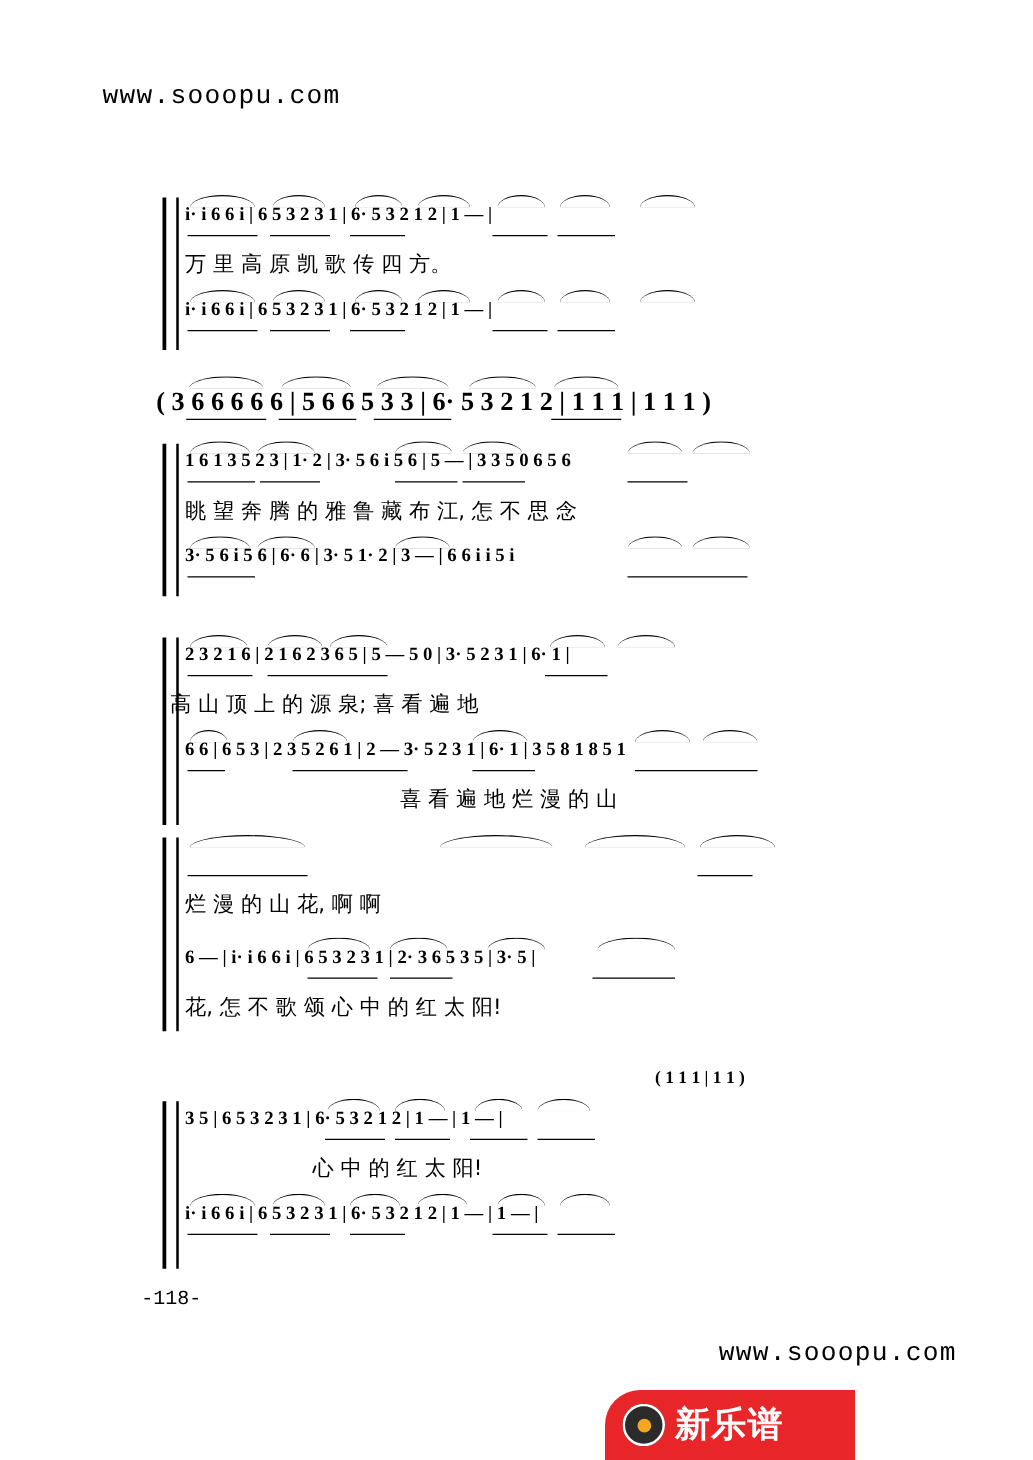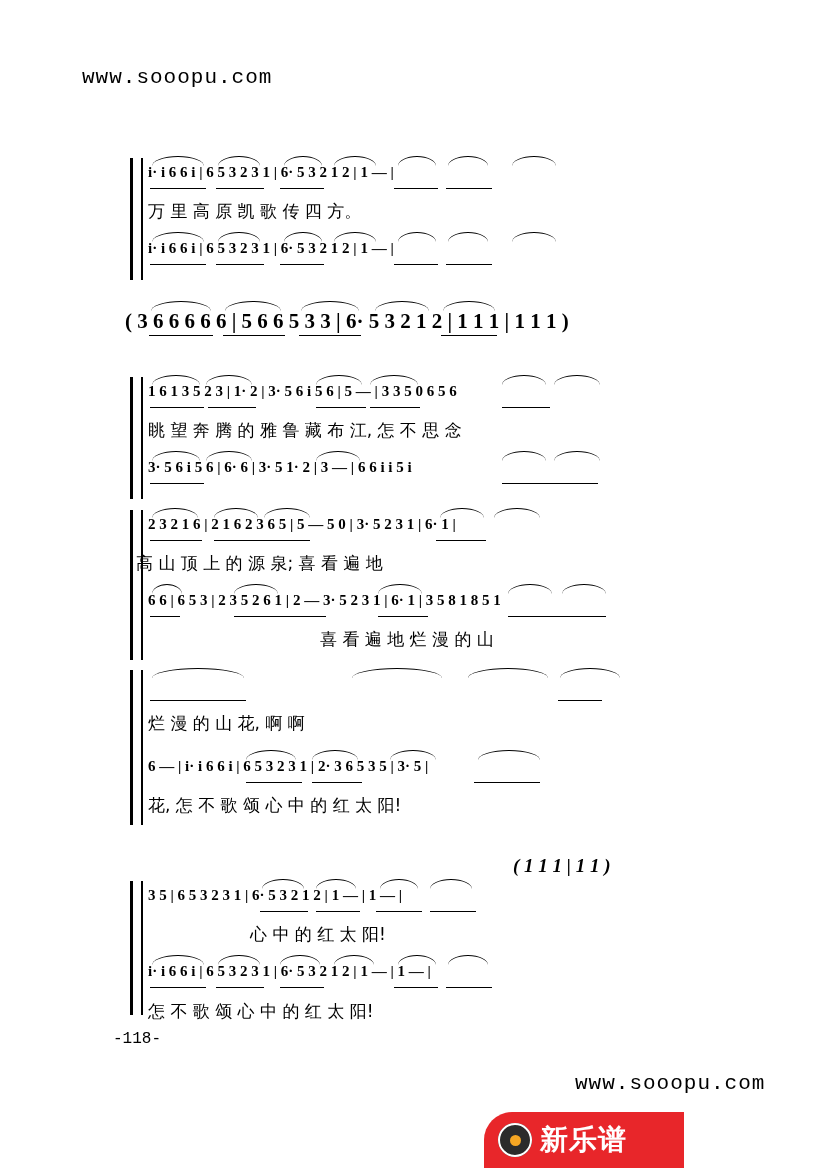--- a/index.html
+++ b/index.html
@@ -187,21 +187,21 @@
     <div class="arc" style="left:100px; top:-4px; width:56px;"></div>
     <div class="arc" style="left:176px; top:-4px; width:58px;"></div>
     <div class="arc" style="left:250px; top:-4px; width:54px;"></div>
     <div class="arc" style="left:318px; top:-4px; width:52px;"></div>
     <div class="underline" style="left:24px; top:30px; width:64px;"></div>
     <div class="underline" style="left:98px; top:30px; width:62px;"></div>
     <div class="underline" style="left:174px; top:30px; width:62px;"></div>
     <div class="underline" style="left:316px; top:30px; width:56px;"></div>
   </div>
 
-  <div class="system" style="left:130px; top:355px; width:580px; height:122px;margin-top:22px;">
+  <div class="system" style="left:130px; top:355px; width:580px; height:122px;">
     <div class="brace"></div>
     <div class="staffline notes" style="left:18px; top:6px;">1 6 1 3 5 2 3 | 1·  2 | 3· 5 6 i 5 6 | 5  —  | 3 3 5 0 6 5 6</div>
     <div class="staffline lyrics" style="left:18px; top:42px;">眺 望 奔      腾   的  雅 鲁 藏   布 江,       怎 不  思 念</div>
     <div class="staffline notes" style="left:18px; top:82px;">3· 5 6 i 5 6 | 6· 6 | 3· 5 1· 2 | 3  —  | 6 6 i i 5 i</div>
     <div class="arc" style="left:22px; top:-2px; width:48px;"></div>
     <div class="arc" style="left:76px; top:-2px; width:46px;"></div>
     <div class="arc" style="left:186px; top:-2px; width:46px;"></div>
     <div class="arc" style="left:240px; top:-2px; width:48px;"></div>
     <div class="arc" style="left:372px; top:-2px; width:44px;"></div>
     <div class="arc" style="left:424px; top:-2px; width:46px;"></div>
@@ -259,25 +259,24 @@
     <div class="arc" style="left:348px; top:80px; width:62px;"></div>
     <div class="underline" style="left:20px; top:30px; width:96px;"></div>
     <div class="underline" style="left:428px; top:30px; width:44px;"></div>
     <div class="underline" style="left:116px; top:112px; width:56px;"></div>
     <div class="underline" style="left:182px; top:112px; width:50px;"></div>
     <div class="underline" style="left:344px; top:112px; width:66px;"></div>
   </div>
 
   <div class="system" style="left:130px; top:855px; width:580px; height:160px;">
     <div class="brace" style="top:26px;"></div>
-    <div class="staffline paren" style="left:383px; top:0px; font-size:19px;font-style:italic;">( 1 1 1 | 1 1 )</div>
+    <div class="staffline paren" style="left:394px; top:0px; font-size:14px;">( 1 1 1 | 1 1 )</div>
     <div class="staffline notes" style="left:18px; top:32px;">3    5 | 6 5 3 2 3 1 | 6· 5 3 2 1 2 | 1  —  | 1  —  |</div>
     <div class="staffline lyrics" style="left:120px; top:68px;">心  中 的  红  太      阳!</div>
     <div class="staffline notes" style="left:18px; top:108px;">i· i 6 6 i | 6 5 3 2 3 1 | 6· 5 3 2 1 2 | 1  —  | 1  —  |</div>
-    <div class="staffline lyrics" style="left:18px; top:145px;">怎 不 歌 颂   心  中 的  红  太      阳!</div>
     <div class="arc" style="left:132px; top:24px; width:42px;"></div>
     <div class="arc" style="left:186px; top:24px; width:40px;"></div>
     <div class="arc" style="left:250px; top:24px; width:38px;"></div>
     <div class="arc" style="left:300px; top:24px; width:42px;"></div>
     <div class="arc" style="left:22px; top:100px; width:52px;"></div>
     <div class="arc" style="left:88px; top:100px; width:42px;"></div>
     <div class="arc" style="left:150px; top:100px; width:40px;"></div>
     <div class="arc" style="left:204px; top:100px; width:40px;"></div>
     <div class="arc" style="left:268px; top:100px; width:38px;"></div>
     <div class="arc" style="left:318px; top:100px; width:40px;"></div>

